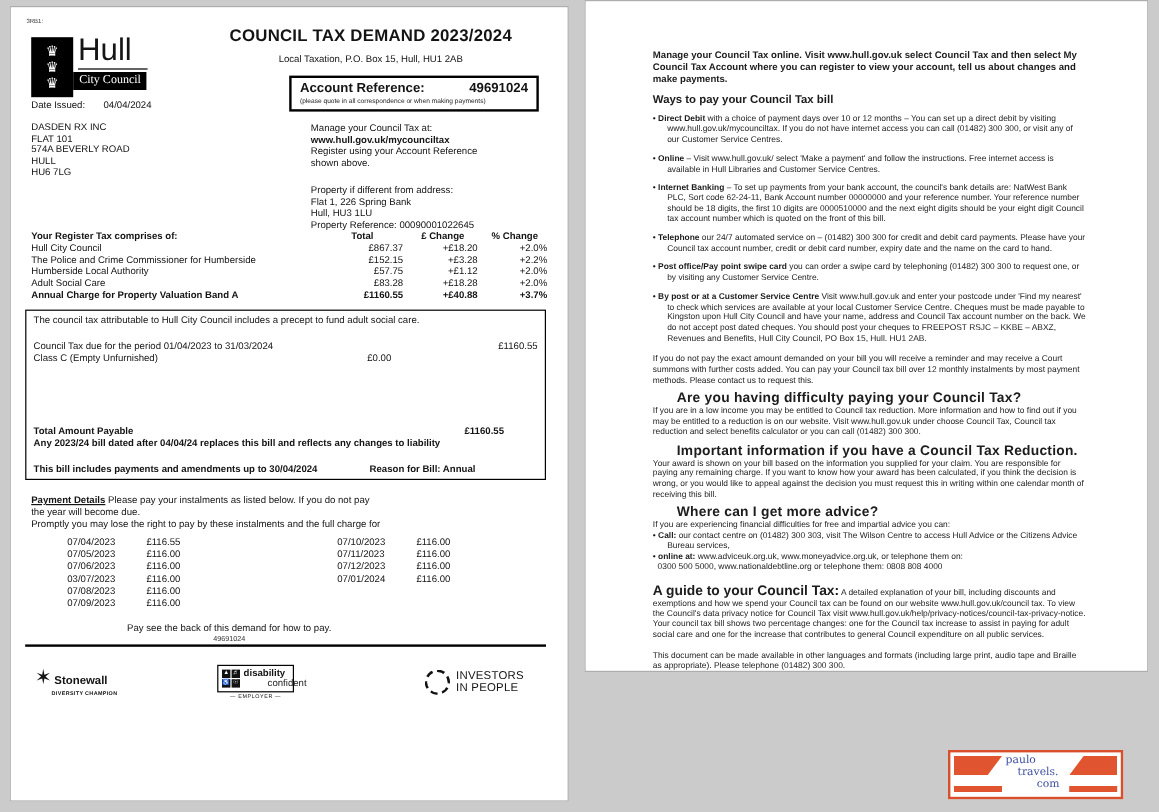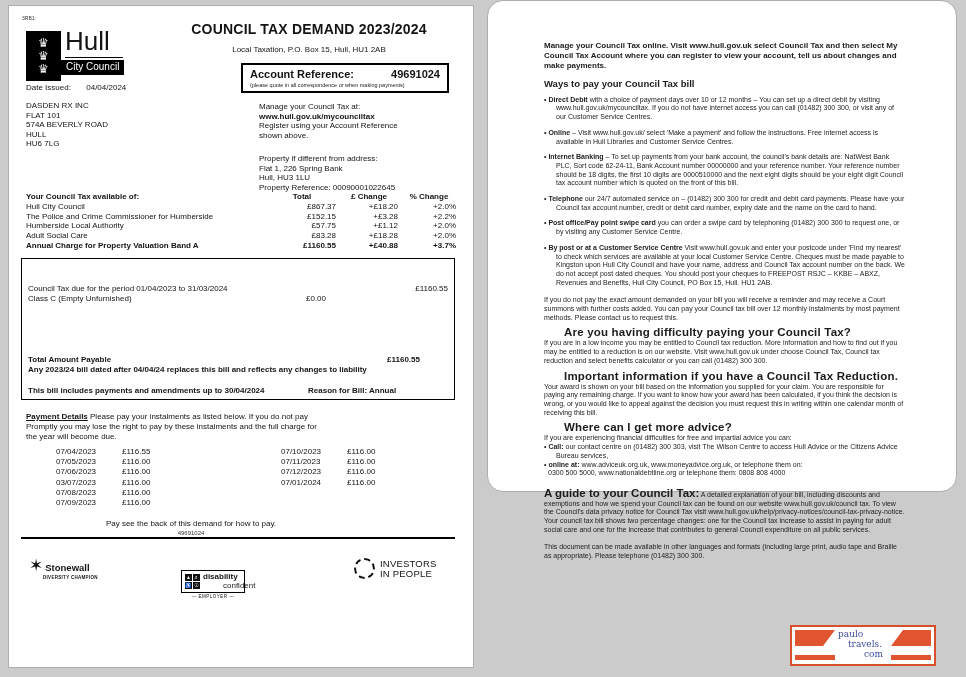--- a/index.html
+++ b/index.html
@@ -5,29 +5,29 @@
   html,body{margin:0;padding:0;}
   body{
     width:966px;height:677px;position:relative;
     background:#cbcbcb;
     font-family:"Liberation Sans",sans-serif;
     color:#141414;
     -webkit-font-smoothing:antialiased;
   }
   .page{position:absolute;background:#fff;border:1px solid #adadad;box-sizing:border-box;}
   #page1{left:8px;top:5px;width:466px;height:663px;}
-  #page2{left:487px;top:0;width:470px;height:492px;border-radius:16px;}
+  #page2{left:487px;top:0;width:470px;height:560px;}
 
   
   #page1 .abs{position:absolute;}
   .corner-code{left:13px;top:9px;font-size:5px;color:#333;}
   .crest{left:17px;top:25px;width:35px;height:50px;background:#000;display:flex;flex-direction:column;align-items:center;justify-content:center;color:#fff;font-size:12px;line-height:13px;}
   .hull-name{left:56px;top:22px;font-size:26px;line-height:26px;color:#151515;}
   .hull-underline{left:56px;top:51px;width:58px;border-top:1.5px solid #000;}
-  .hull-sub{left:52px;top:54px;background:#000;color:#fff;font-size:10px;line-height:12px;padding:1px 5px 2px 5px;}
+  .hull-sub{left:52px;top:54px;background:#000;color:#fff;font-size:10px;line-height:12px;padding:1px 5px 2px 5px;font-family:Liberation Serif, serif;}
   .doc-title{left:140px;top:15px;width:320px;text-align:center;font-size:14px;font-weight:bold;letter-spacing:.2px;}
   .doc-subtitle{left:140px;top:39px;width:320px;text-align:center;font-size:8px;}
   .account-box{left:232px;top:57px;width:190px;border:2px solid #000;padding:3px 7px 3px 7px;background:#fff;}
   .acc-row{display:flex;justify-content:space-between;font-size:11px;font-weight:bold;}
   .acc-note{font-size:5.5px;margin-top:2px;color:#222;}
   .date-row{left:17px;top:77px;font-size:8px;}
   .date-row .lbl{display:inline-block;width:58px;}
   .addr{left:17px;top:95px;font-size:8px;line-height:9.6px;}
   .manage{left:250px;top:96px;font-size:8px;line-height:9.6px;}
   .property{left:250px;top:148px;font-size:8px;line-height:9.6px;}
@@ -55,21 +55,21 @@
   .inst-r{left:272px;top:441px;}
   .pay-note{left:42px;top:513px;width:280px;text-align:center;font-size:8px;}
   .ref-small{left:42px;top:524px;width:280px;text-align:center;font-size:6px;color:#333;}
   .rule{left:12px;top:531px;width:434px;border-top:2px solid #000;}
   .goto{left:14px;top:535px;font-size:10.5px;font-weight:bold;}
   .badge-stonewall{left:20px;top:551px;}
   .badge-stonewall .star{font-size:17px;line-height:14px;}
   .badge-stonewall .nm{font-size:9.5px;font-weight:bold;margin-left:2px;}
   .badge-stonewall .sb{font-size:4.5px;font-weight:bold;margin-left:14px;letter-spacing:.3px;}
   .badge-dc{left:172px;top:548px;width:64px;}
-  .badge-dc .box{border:1.5px solid #000;padding:2px 3px;display:flex;gap:3px;align-items:center;margin-top:16px;}
+  .badge-dc .box{border:1.5px solid #000;padding:2px 3px;display:flex;gap:3px;align-items:center;}
   .badge-dc .grid{display:grid;grid-template-columns:7px 7px;grid-gap:1px;}
   .badge-dc .sq{width:7px;height:7px;background:#111;color:#fff;font-size:5px;line-height:7px;text-align:center;}
   .badge-dc .t1{font-size:8px;font-weight:bold;line-height:8px;}
   .badge-dc .t2{font-size:8px;line-height:9px;color:#222;padding-left:20px;}
   .badge-dc .emp{text-align:center;font-size:4.5px;letter-spacing:.5px;margin-top:1px;}
   .badge-iip{left:345px;top:552px;display:flex;align-items:center;gap:5px;}
   .badge-iip .wreath{width:17px;height:17px;border:2px dashed #111;border-radius:50%;}
   .badge-iip .tx{font-size:9.5px;font-weight:normal;line-height:10px;letter-spacing:.2px;}
 
   
@@ -139,21 +139,21 @@
       <div>shown above.</div>
     </div>
   <div class="abs property" id="property-block">
       <div>Property if different from address:</div>
       <div>Flat 1, 226 Spring Bank</div>
       <div>Hull, HU3 1LU</div>
       <div>Property Reference: 00090001022645</div>
     </div>
 
   <div class="abs comprises" id="comprises-grid">
-    <div class="hd">Your Council Tax available of:</div>
+    <div class="hd">Your Register Tax comprises of:</div>
     <div class="hc">Total</div>
     <div class="hc">£ Change</div>
     <div class="hc">% Change</div>
   <div class="">Hull City Council</div>
       <div class="num">£867.37</div>
       <div class="num">+£18.20</div>
       <div class="num">+2.0%</div>
       <div class="">The Police and Crime Commissioner for Humberside</div>
       <div class="num">£152.15</div>
       <div class="num">+£3.28</div>
@@ -166,35 +166,36 @@
       <div class="num">£83.28</div>
       <div class="num">+£18.28</div>
       <div class="num">+2.0%</div>
       <div class=" b">Annual Charge for Property Valuation Band A</div>
       <div class="num b">£1160.55</div>
       <div class="num b">+£40.88</div>
       <div class="num b">+3.7%</div>
     </div>
 
   <div class="abs summary-box">
+    <div class="in sb-precept">The council tax attributable to Hull City Council includes a precept to fund adult social care.</div>
     <div class="in sb-period-l">Council Tax due for the period 01/04/2023 to 31/03/2024</div>
     <div class="in sb-period-a">£1160.55</div>
     <div class="in sb-class-l">Class C (Empty Unfurnished)</div>
     <div class="in sb-class-a">£0.00</div>
     <div class="in sb-total-l">Total Amount Payable</div>
     <div class="in sb-total-a">£1160.55</div>
     <div class="in sb-replace">Any 2023/24 bill dated after 04/04/24 replaces this bill and reflects any changes to liability</div>
     <div class="in sb-includes">This bill includes payments and amendments up to 30/04/2024</div>
     <div class="in sb-reason">Reason for Bill: Annual</div>
   </div>
 
   <div class="abs paydet">
     <span class="u">Payment Details</span><span> Please pay your instalments as listed below. If you do not pay</span>
+    <div>the year will become due.</div>
     <div>Promptly you may lose the right to pay by these instalments and the full charge for</div>
-    <div>the year will become due.</div>
   </div>
 
   <div class="abs inst inst-l" id="instalments-left">
       <div>07/04/2023</div>
       <div>£116.55</div>
       <div>07/05/2023</div>
       <div>£116.00</div>
       <div>07/06/2023</div>
       <div>£116.00</div>
       <div>03/07/2023</div>

